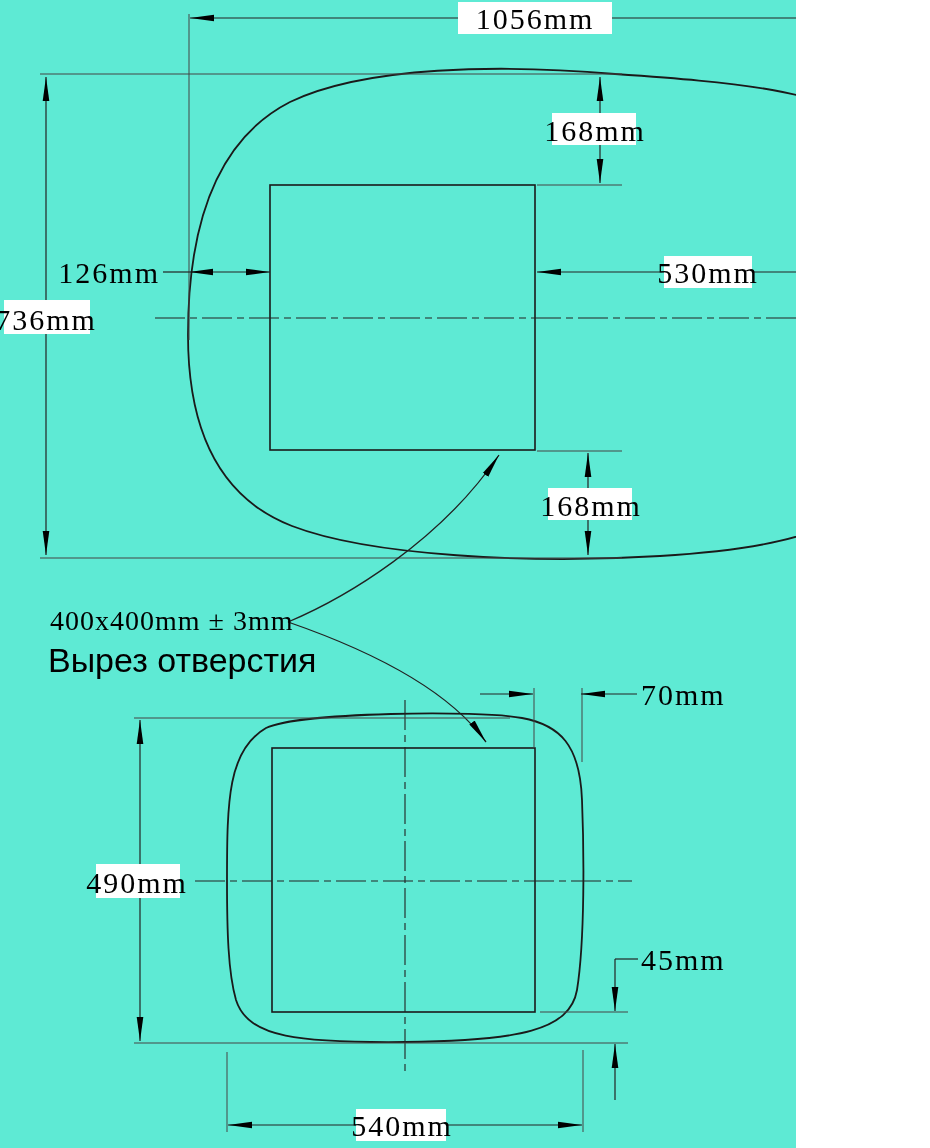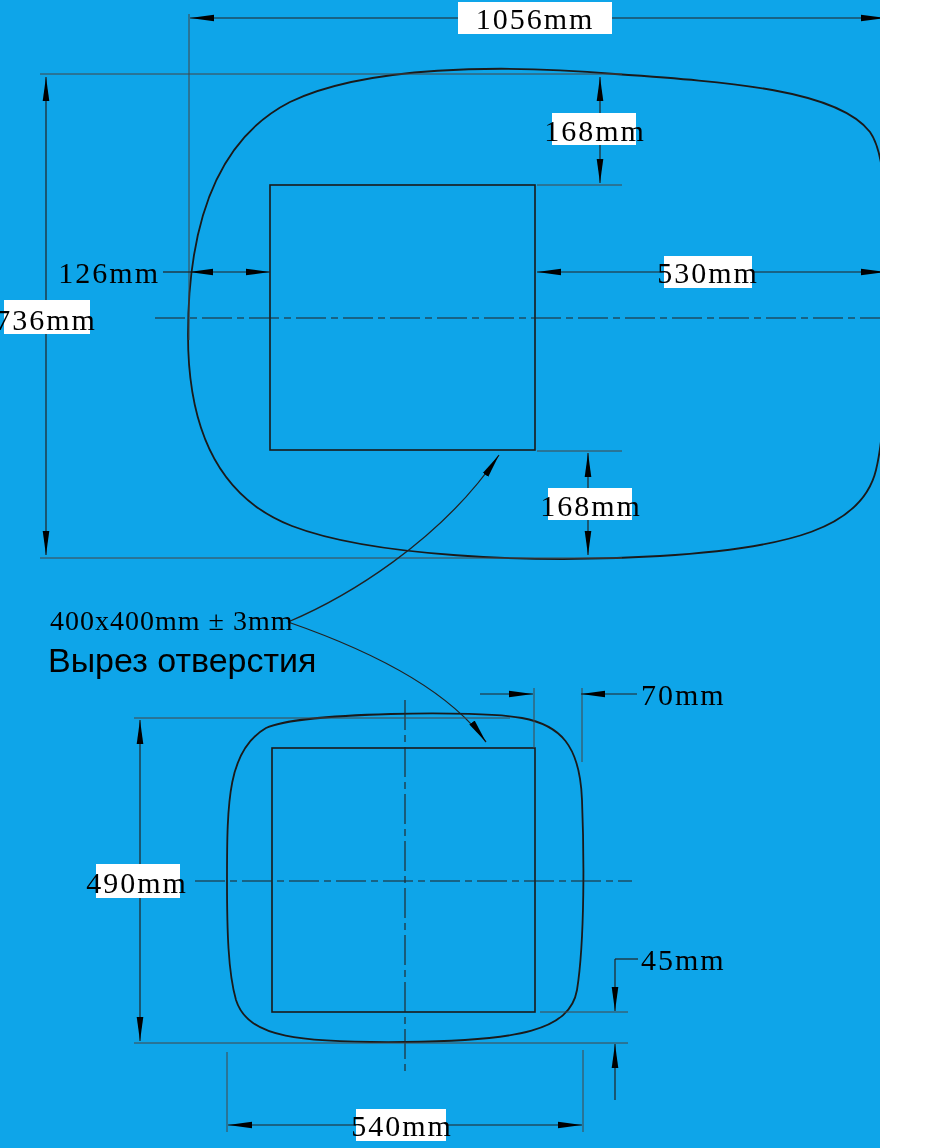--- a/index.html
+++ b/index.html
@@ -1,16 +1,16 @@
 <!DOCTYPE html>
 <html><head>
 <meta charset="utf-8">
 <style>
   html,body{margin:0;padding:0;background:#fff;}
-  .page{width:880px;height:1148px;background:#0ea5e9;position:relative;overflow:hidden;}
+  .page{width:796px;height:1148px;background:#5eead4;position:relative;overflow:hidden;}
   svg{display:block;}
   .outline{fill:none;stroke:#1a1a1a;stroke-width:1.8px;}
   .cutline{fill:none;stroke:#1a1a1a;stroke-width:1.6px;}
   .dim{fill:none;stroke:#222;stroke-width:1.2px;}
   .ext{fill:none;stroke:#444;stroke-width:1px;}
   .cl{fill:none;stroke:#222;stroke-width:1.1px;stroke-dasharray:30 5 7 5;}
   .leader{fill:none;stroke:#222;stroke-width:1.3px;}
   .dimtext{font-family:"Liberation Serif","DejaVu Serif",serif;font-size:30px;letter-spacing:2px;fill:#000;}
   .calloutdim{font-family:"Liberation Serif","DejaVu Serif",serif;font-size:28px;letter-spacing:1px;fill:#000;}
   .caption{font-family:"Liberation Sans","DejaVu Sans",sans-serif;font-size:34px;fill:#000;}

